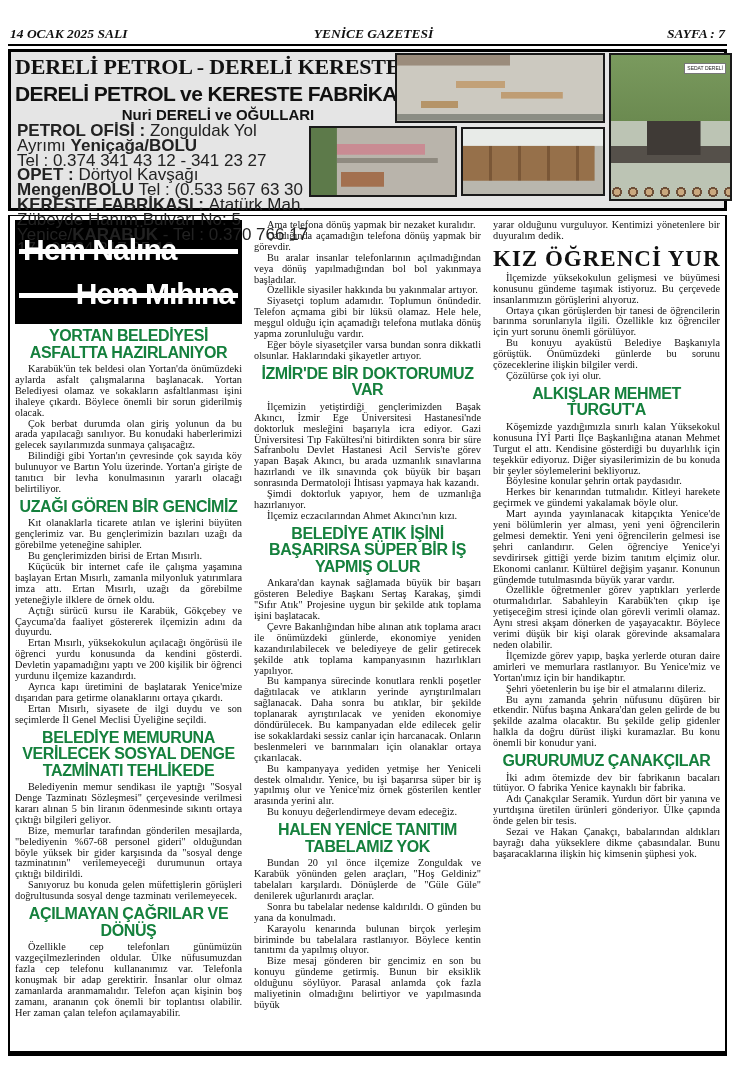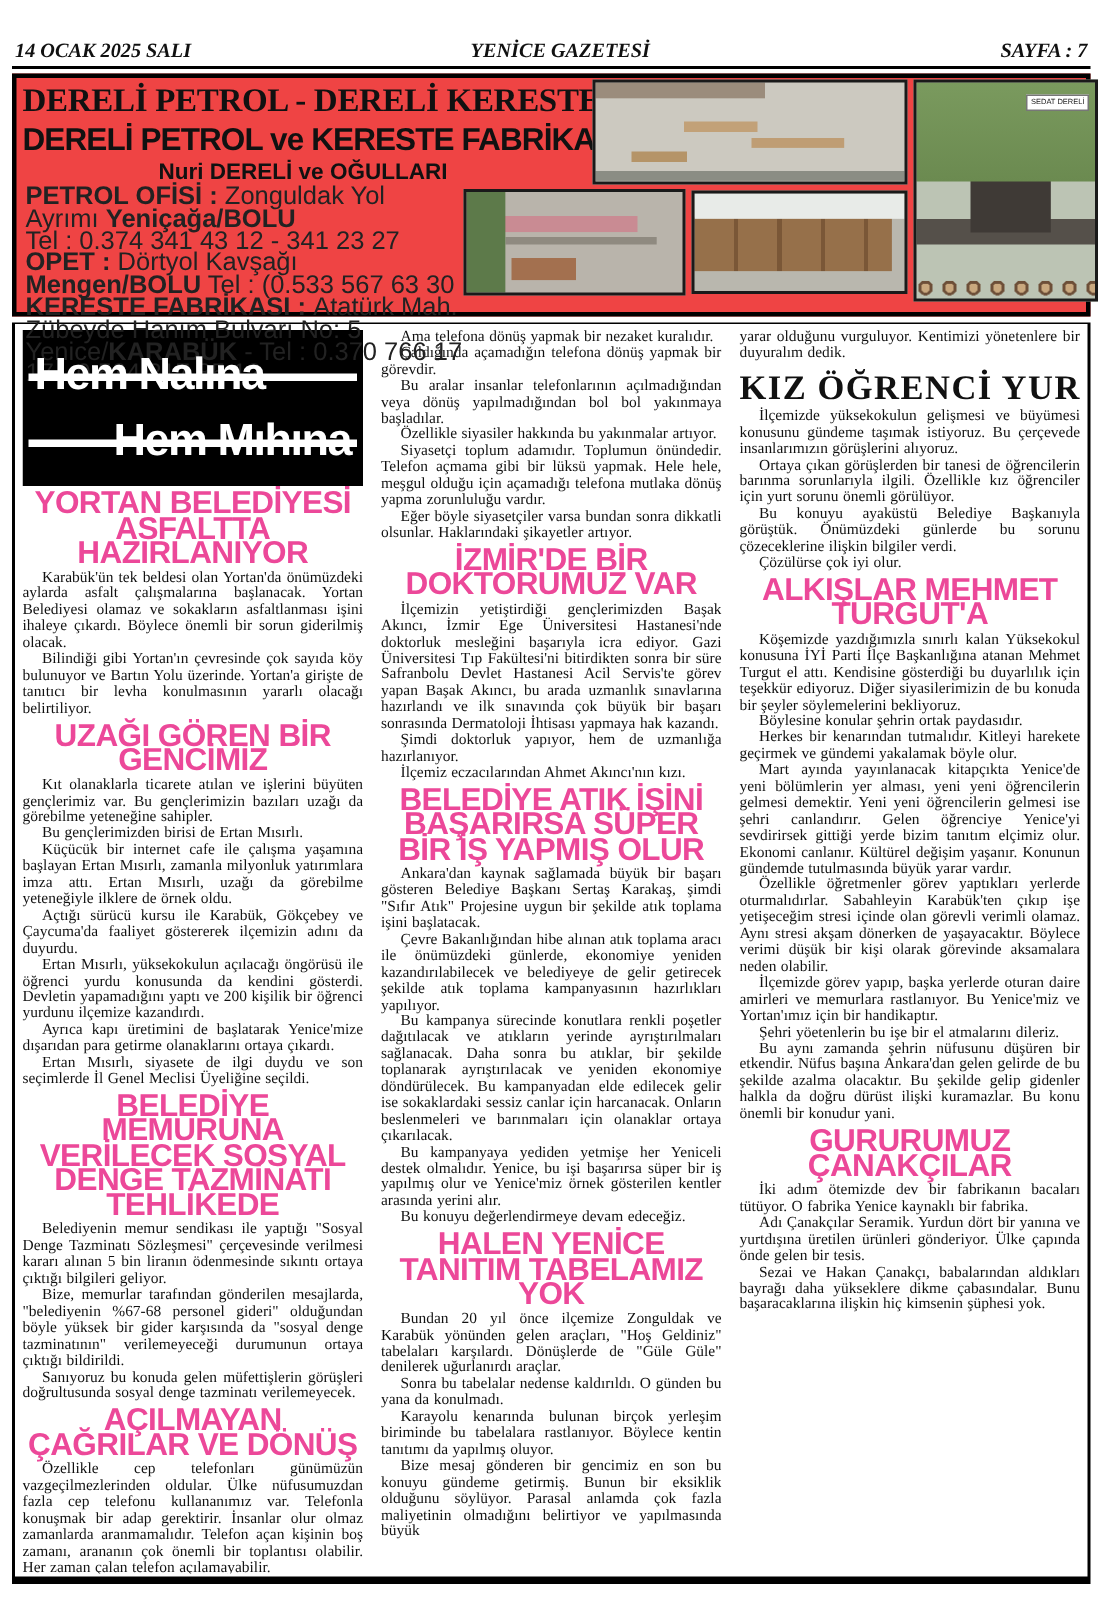--- a/index.html
+++ b/index.html
@@ -17,34 +17,34 @@
     border-bottom:2px solid #000; padding:18px 2px 2px 2px;
     font-family:"Liberation Serif","DejaVu Serif",serif;
     font-weight:bold; font-style:italic; font-size:13.5px;
   }
   .masthead .mid { position:absolute; left:12px; right:0; text-align:center; }
   .masthead { position:relative; }
 
   
   .ad-box {
     position:relative; margin-top:3px; border:3px solid #000;
-    height:162px; background:#ef4444;
+    height:162px; background:#e5e5e5;
   }
   .ad-title {
     position:absolute; left:4px; top:2px; width:382px; text-align:center;
     font-family:"Liberation Serif","DejaVu Serif",serif;
     font-weight:bold; font-size:22px; letter-spacing:-0.2px; white-space:nowrap;
   }
   .ad-subtitle {
     position:absolute; left:4px; top:30px; width:382px; text-align:center;
     font-family:"Liberation Sans","DejaVu Sans",sans-serif;
     font-weight:800; font-size:21px; letter-spacing:-0.6px; white-space:nowrap;
   }
   .ad-owner {
-    position:absolute; left:0; top:54px; width:382px; text-align:center;
+    position:absolute; left:16px; top:54px; width:382px; text-align:center;
     font-family:"Liberation Sans","DejaVu Sans",sans-serif;
     font-weight:bold; font-size:15px;
   }
   .ad-contacts {
     position:absolute; left:6px; top:72px; width:292px;
     font-family:"Liberation Sans","DejaVu Sans",sans-serif;
     font-size:17px; line-height:14.8px; color:#222;
   }
   .ad-contacts .b { font-weight:bold; }
 
@@ -119,22 +119,22 @@
   .ch-row { position:relative; height:38px; line-height:38px; }
   .ch-row .txt { position:relative; z-index:1; padding:0 4px; }
   .ch-row .strike {
     position:absolute; left:0; right:0; top:50%; margin-top:-1px;
     height:5px; background:#fff; z-index:2;
   }
   .ch-row.r2 { text-align:right; }
 
   .headline {
     font-family:"Liberation Sans","DejaVu Sans",sans-serif;
-    font-weight:800; font-size:21px; line-height:16.5px; letter-spacing:-0.4px;
-    text-align:center; margin:4px 0 3px 0; color:#ec4899;
+    font-weight:800; font-size:16px; line-height:16.5px; letter-spacing:-0.4px;
+    text-align:center; margin:4px 0 3px 0; color:#15803d;
   }
   .headline-serif {
     font-family:"Liberation Serif","DejaVu Serif",serif;
     font-weight:bold; font-size:23px; line-height:25px; letter-spacing:1px;
     text-align:center; margin:4px 0 2px 0; white-space:nowrap;
   }
   .para, .para-cont {
     font-size:10.3px; line-height:10.9px; text-align:justify;
     margin:0; word-spacing:0.4px;
   }
@@ -181,20 +181,21 @@
           <span class="strike"></span>
         </div>
         <div class="ch-row r2">
           <span class="txt">Hem Mıhına</span>
           <span class="strike"></span>
         </div>
       </div>
       <div>
           <div class="headline">YORTAN BELEDİYESİ ASFALTTA HAZIRLANIYOR</div>
           <div class="para">Karabük'ün tek beldesi olan Yortan'da önümüzdeki aylarda asfalt çalışmalarına başlanacak. Yortan Belediyesi olamaz ve sokakların asfaltlanması işini ihaleye çıkardı. Böylece önemli bir sorun giderilmiş olacak.</div>
+          <div class="para">Çok berbat durumda olan giriş yolunun da bu arada yapılacağı sanılıyor. Bu konudaki haberlerimizi gelecek sayılarımızda sunmaya çalışacağız.</div>
           <div class="para">Bilindiği gibi Yortan'ın çevresinde çok sayıda köy bulunuyor ve Bartın Yolu üzerinde. Yortan'a girişte de tanıtıcı bir levha konulmasının yararlı olacağı belirtiliyor.</div>
           <div class="headline">UZAĞI GÖREN BİR GENCİMİZ</div>
           <div class="para">Kıt olanaklarla ticarete atılan ve işlerini büyüten gençlerimiz var. Bu gençlerimizin bazıları uzağı da görebilme yeteneğine sahipler.</div>
           <div class="para">Bu gençlerimizden birisi de Ertan Mısırlı.</div>
           <div class="para">Küçücük bir internet cafe ile çalışma yaşamına başlayan Ertan Mısırlı, zamanla milyonluk yatırımlara imza attı. Ertan Mısırlı, uzağı da görebilme yeteneğiyle ilklere de örnek oldu.</div>
           <div class="para">Açtığı sürücü kursu ile Karabük, Gökçebey ve Çaycuma'da faaliyet göstererek ilçemizin adını da duyurdu.</div>
           <div class="para">Ertan Mısırlı, yüksekokulun açılacağı öngörüsü ile öğrenci yurdu konusunda da kendini gösterdi. Devletin yapamadığını yaptı ve 200 kişilik bir öğrenci yurdunu ilçemize kazandırdı.</div>
           <div class="para">Ayrıca kapı üretimini de başlatarak Yenice'mize dışarıdan para getirme olanaklarını ortaya çıkardı.</div>
           <div class="para">Ertan Mısırlı, siyasete de ilgi duydu ve son seçimlerde İl Genel Meclisi Üyeliğine seçildi.</div>
           <div class="headline">BELEDİYE MEMURUNA VERİLECEK SOSYAL DENGE TAZMİNATI TEHLİKEDE</div>
@@ -205,21 +206,21 @@
           <div class="para">Özellikle cep telefonları günümüzün vazgeçilmezlerinden oldular. Ülke nüfusumuzdan fazla cep telefonu kullananımız var. Telefonla konuşmak bir adap gerektirir. İnsanlar olur olmaz zamanlarda aranmamalıdır. Telefon açan kişinin boş zamanı, arananın çok önemli bir toplantısı olabilir. Her zaman çalan telefon açılamayabilir.</div>
         </div>
     </div>
 
     <div class="col">
       <div>
           <div class="para">Ama telefona dönüş yapmak bir nezaket kuralıdır.</div>
           <div class="para">Çaldığında açamadığın telefona dönüş yapmak bir görevdir.</div>
           <div class="para">Bu aralar insanlar telefonlarının açılmadığından veya dönüş yapılmadığından bol bol yakınmaya başladılar.</div>
           <div class="para">Özellikle siyasiler hakkında bu yakınmalar artıyor.</div>
-          <div class="para">Siyasetçi toplum adamıdır. Toplumun önündedir. Telefon açmama gibi bir lüksü yapmak. Hele hele, meşgul olduğu için açamadığı telefona mutlaka dönüş yapma zorunluluğu vardır.</div>
+          <div class="para">Siyasetçi toplum adamıdır. Toplumun önündedir. Telefon açmama gibi bir lüksü olamaz. Hele hele, meşgul olduğu için açamadığı telefona mutlaka dönüş yapma zorunluluğu vardır.</div>
           <div class="para">Eğer böyle siyasetçiler varsa bundan sonra dikkatli olsunlar. Haklarındaki şikayetler artıyor.</div>
           <div class="headline">İZMİR'DE BİR DOKTORUMUZ VAR</div>
           <div class="para">İlçemizin yetiştirdiği gençlerimizden Başak Akıncı, İzmir Ege Üniversitesi Hastanesi'nde doktorluk mesleğini başarıyla icra ediyor. Gazi Üniversitesi Tıp Fakültesi'ni bitirdikten sonra bir süre Safranbolu Devlet Hastanesi Acil Servis'te görev yapan Başak Akıncı, bu arada uzmanlık sınavlarına hazırlandı ve ilk sınavında çok büyük bir başarı sonrasında Dermatoloji İhtisası yapmaya hak kazandı.</div>
           <div class="para">Şimdi doktorluk yapıyor, hem de uzmanlığa hazırlanıyor.</div>
           <div class="para">İlçemiz eczacılarından Ahmet Akıncı'nın kızı.</div>
           <div class="headline">BELEDİYE ATIK İŞİNİ BAŞARIRSA SÜPER BİR İŞ YAPMIŞ OLUR</div>
           <div class="para">Ankara'dan kaynak sağlamada büyük bir başarı gösteren Belediye Başkanı Sertaş Karakaş, şimdi "Sıfır Atık" Projesine uygun bir şekilde atık toplama işini başlatacak.</div>
           <div class="para">Çevre Bakanlığından hibe alınan atık toplama aracı ile önümüzdeki günlerde, ekonomiye yeniden kazandırılabilecek ve belediyeye de gelir getirecek şekilde atık toplama kampanyasının hazırlıkları yapılıyor.</div>
           <div class="para">Bu kampanya sürecinde konutlara renkli poşetler dağıtılacak ve atıkların yerinde ayrıştırılmaları sağlanacak. Daha sonra bu atıklar, bir şekilde toplanarak ayrıştırılacak ve yeniden ekonomiye döndürülecek. Bu kampanyadan elde edilecek gelir ise sokaklardaki sessiz canlar için harcanacak. Onların beslenmeleri ve barınmaları için olanaklar ortaya çıkarılacak.</div>
           <div class="para">Bu kampanyaya yediden yetmişe her Yeniceli destek olmalıdır. Yenice, bu işi başarırsa süper bir iş yapılmış olur ve Yenice'miz örnek gösterilen kentler arasında yerini alır.</div>

